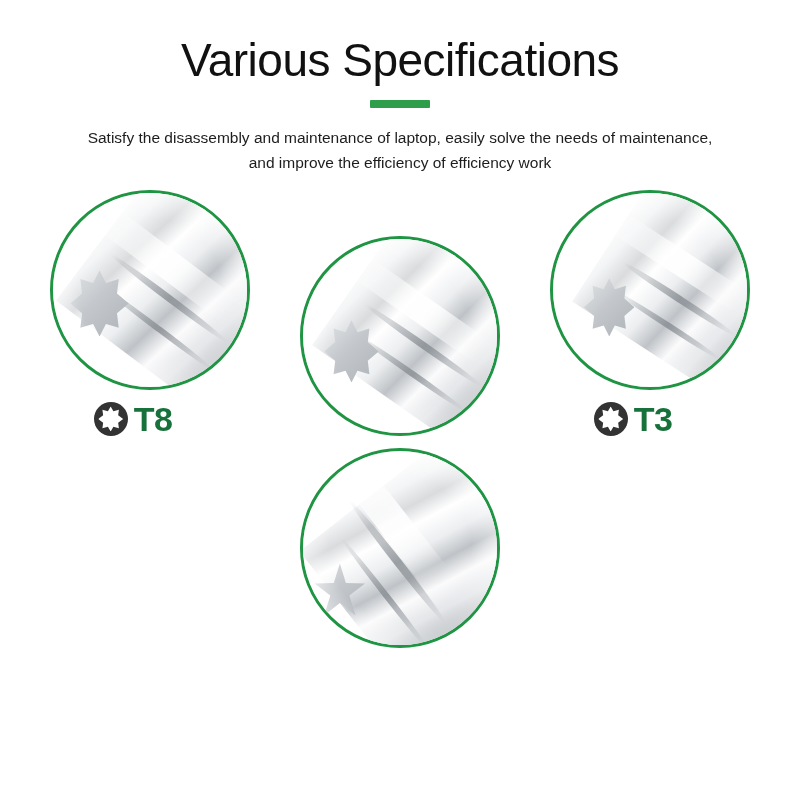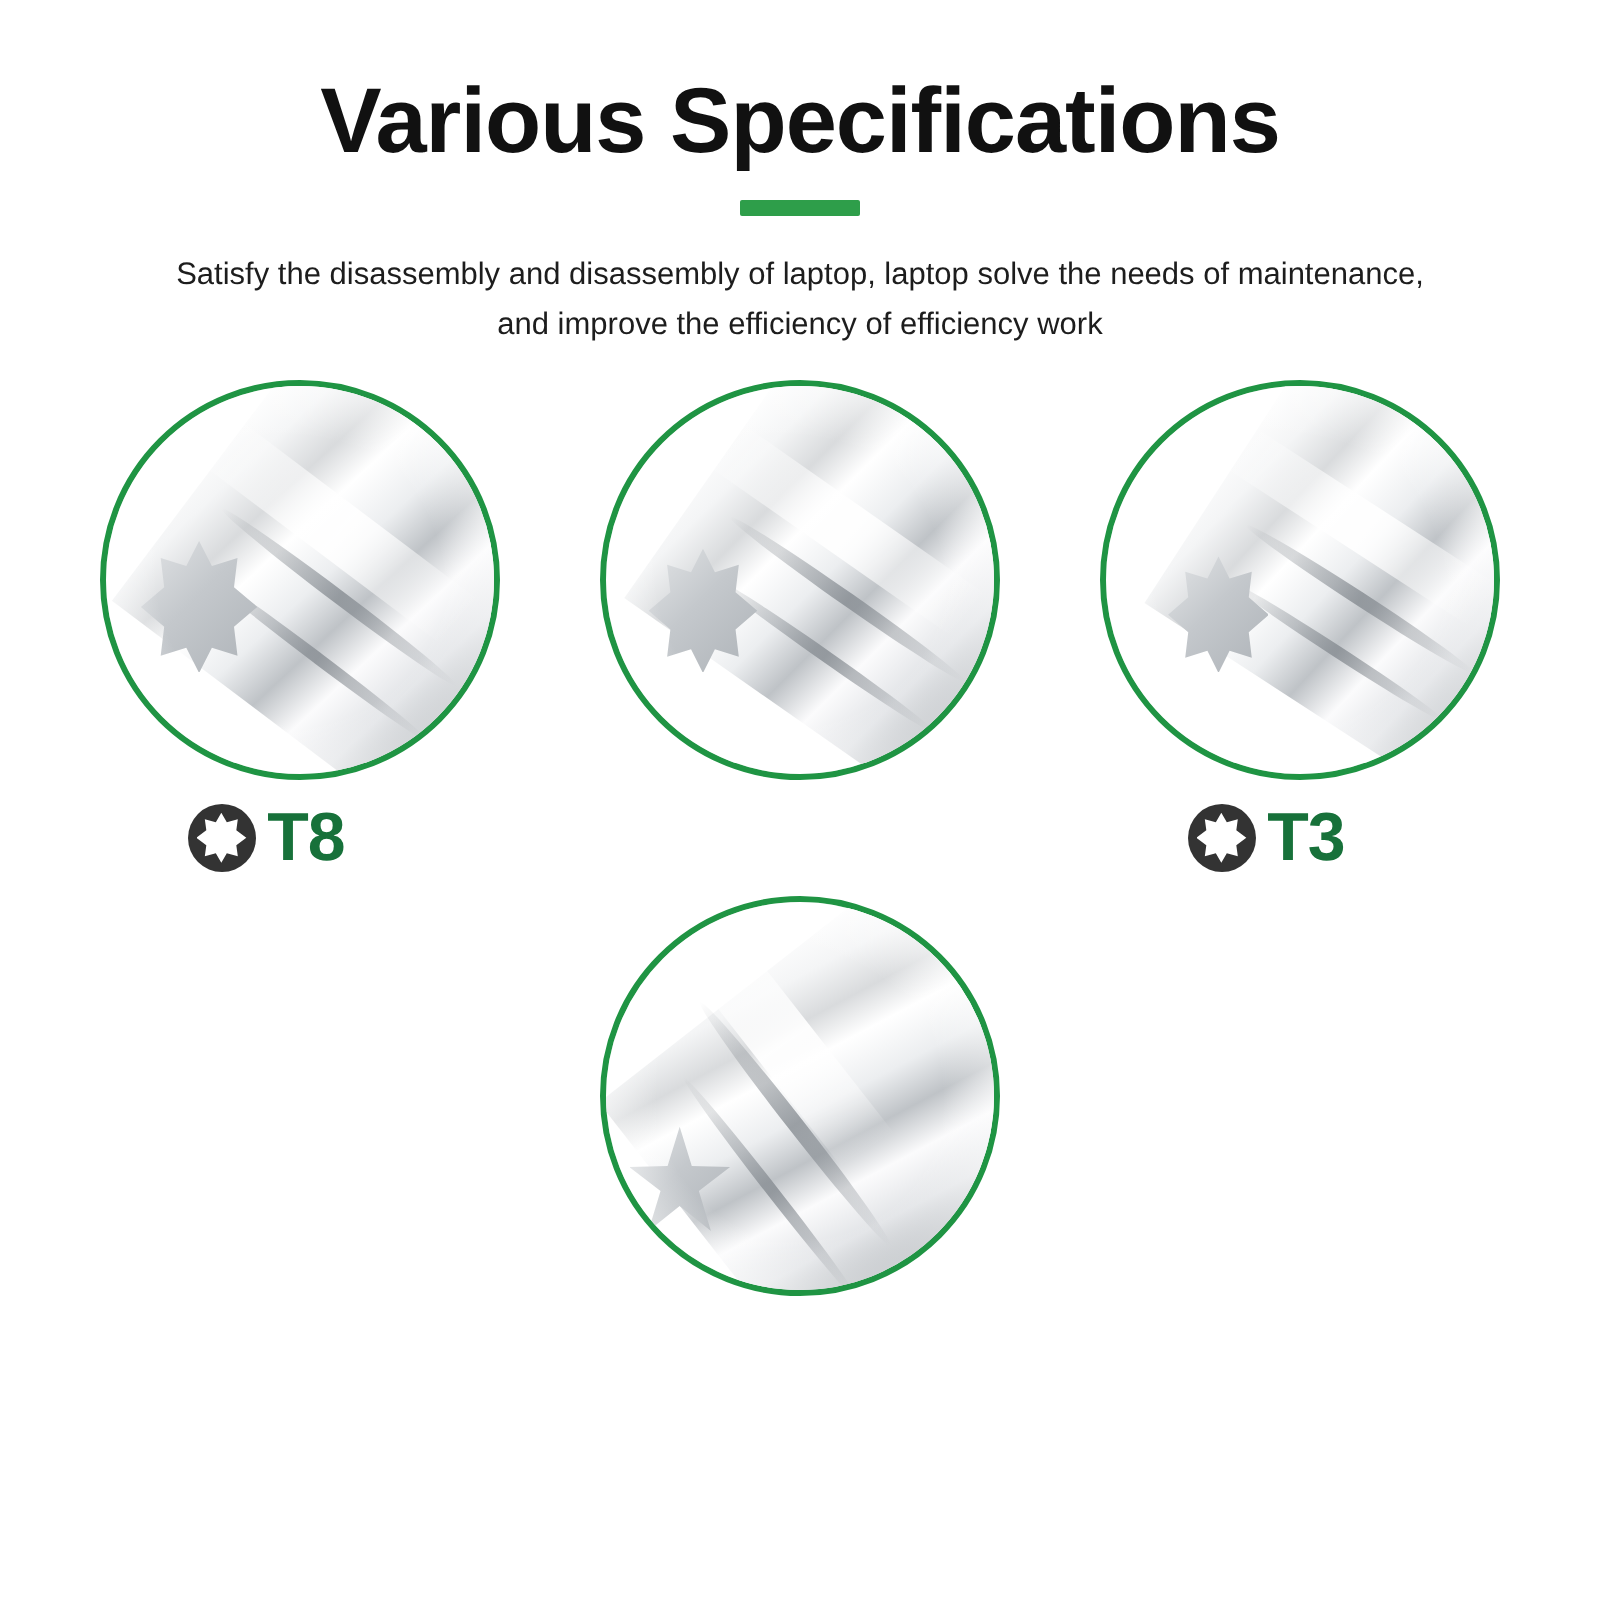--- a/index.html
+++ b/index.html
@@ -16,21 +16,21 @@
     position: relative;
   }
 
   
   .page-header {
     text-align: center;
     padding-top: 36px;
   }
   .page-title {
     font-size: 46px;
-    font-weight: 700;
+    font-weight: 400;
     color: #111111;
     letter-spacing: -0.5px;
     line-height: 1.05;
     margin: 0;
     font-stretch: condensed;
   }
   .title-divider {
     width: 60px;
     height: 8px;
     background: #2e9e4a;
@@ -51,21 +51,21 @@
 
   
   .spec-rows {
     margin-top: 14px;
   }
   .spec-row {
     display: flex;
     justify-content: center;
     align-items: flex-start;
   }
-  .spec-row-top { gap: 36px; }
+  .spec-row-top { gap: 36px; align-items: flex-end; }
   .spec-row-bottom { gap: 36px; margin-top: 12px; }
 
   .spec-item {
     width: 214px;
     display: flex;
     flex-direction: column;
     align-items: center;
   }
 
   
@@ -174,21 +174,21 @@
   }
   .spec-text-lg { font-size: 40px; }
 </style>
 </head>
 <body>
 
 <div class="page-header">
   <h1 class="page-title">Various Specifications</h1>
   <div class="title-divider"></div>
   <div class="subtitle">
-    <span class="subtitle-line">Satisfy the disassembly and disassembly of laptop, laptop solve the needs of maintenance,</span>
+    <span class="subtitle-line">Satisfy the disassembly and maintenance of laptop, easily solve the needs of maintenance,</span>
     <span class="subtitle-line">and improve the efficiency of efficiency work</span>
   </div>
 </div>
 
 <div class="spec-rows">
 
   <div class="spec-row spec-row-top">
 
     <div class="spec-item">
       <div class="spec-circle">

